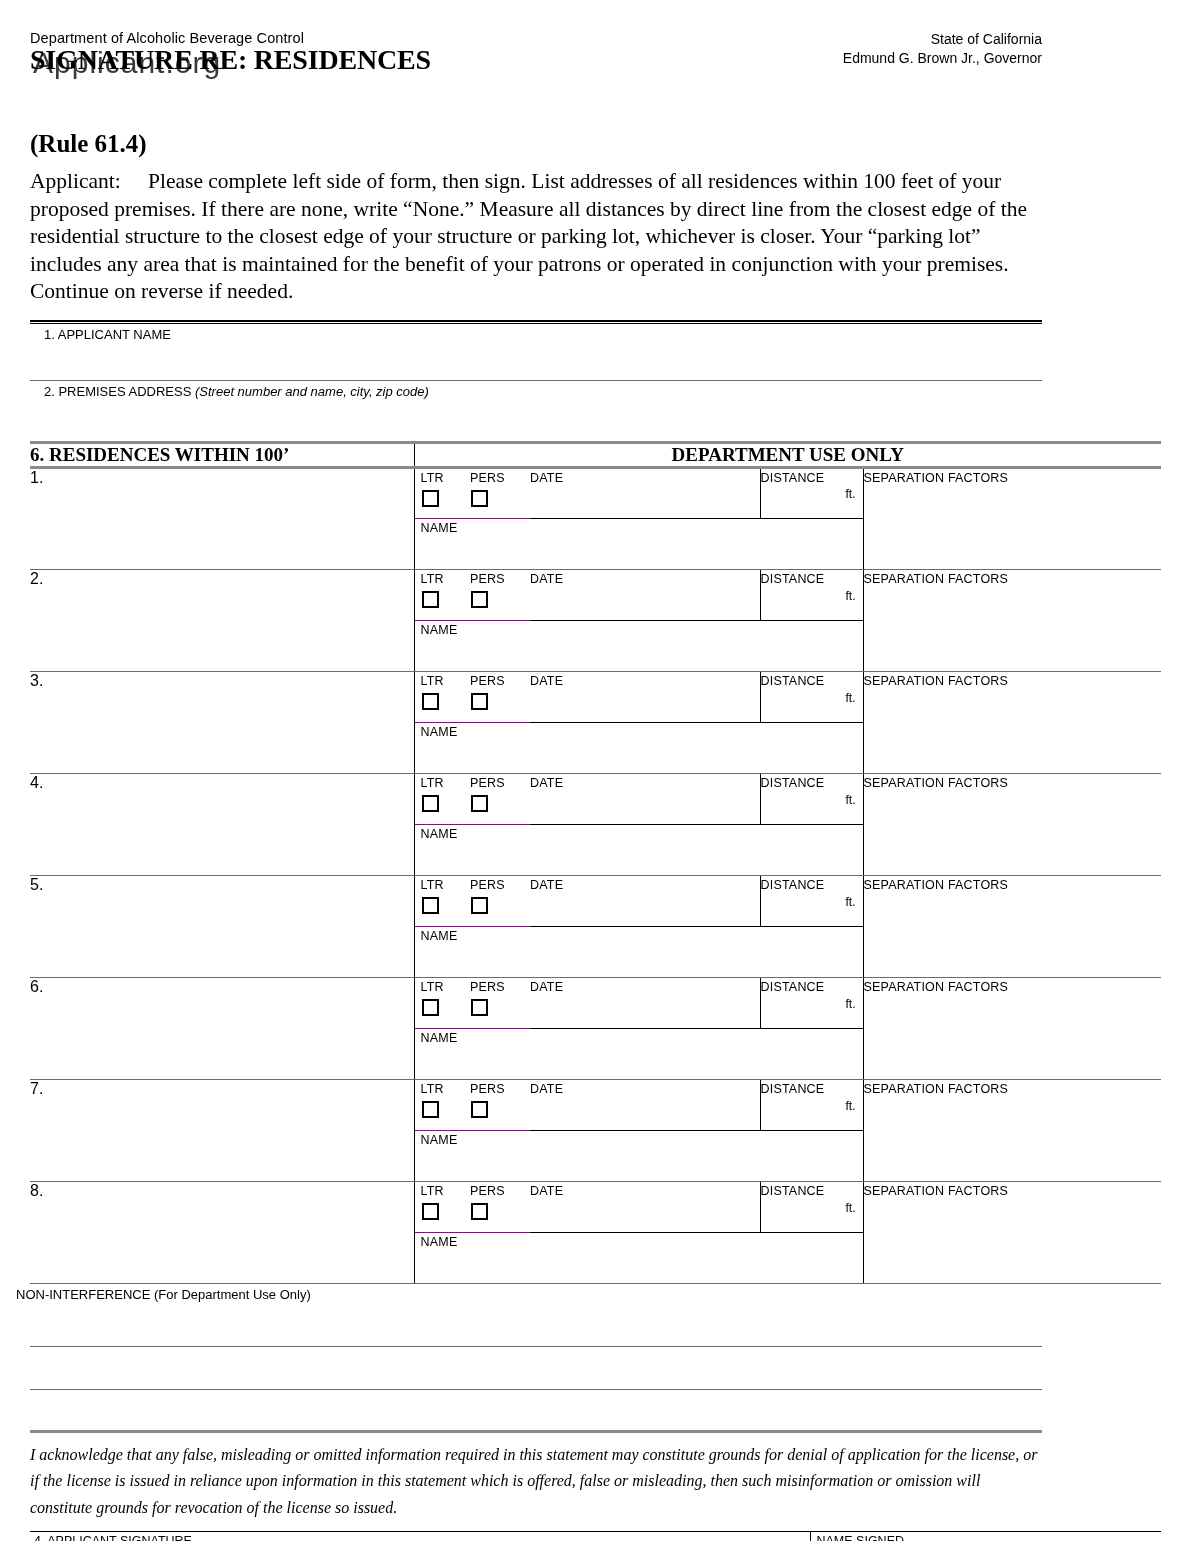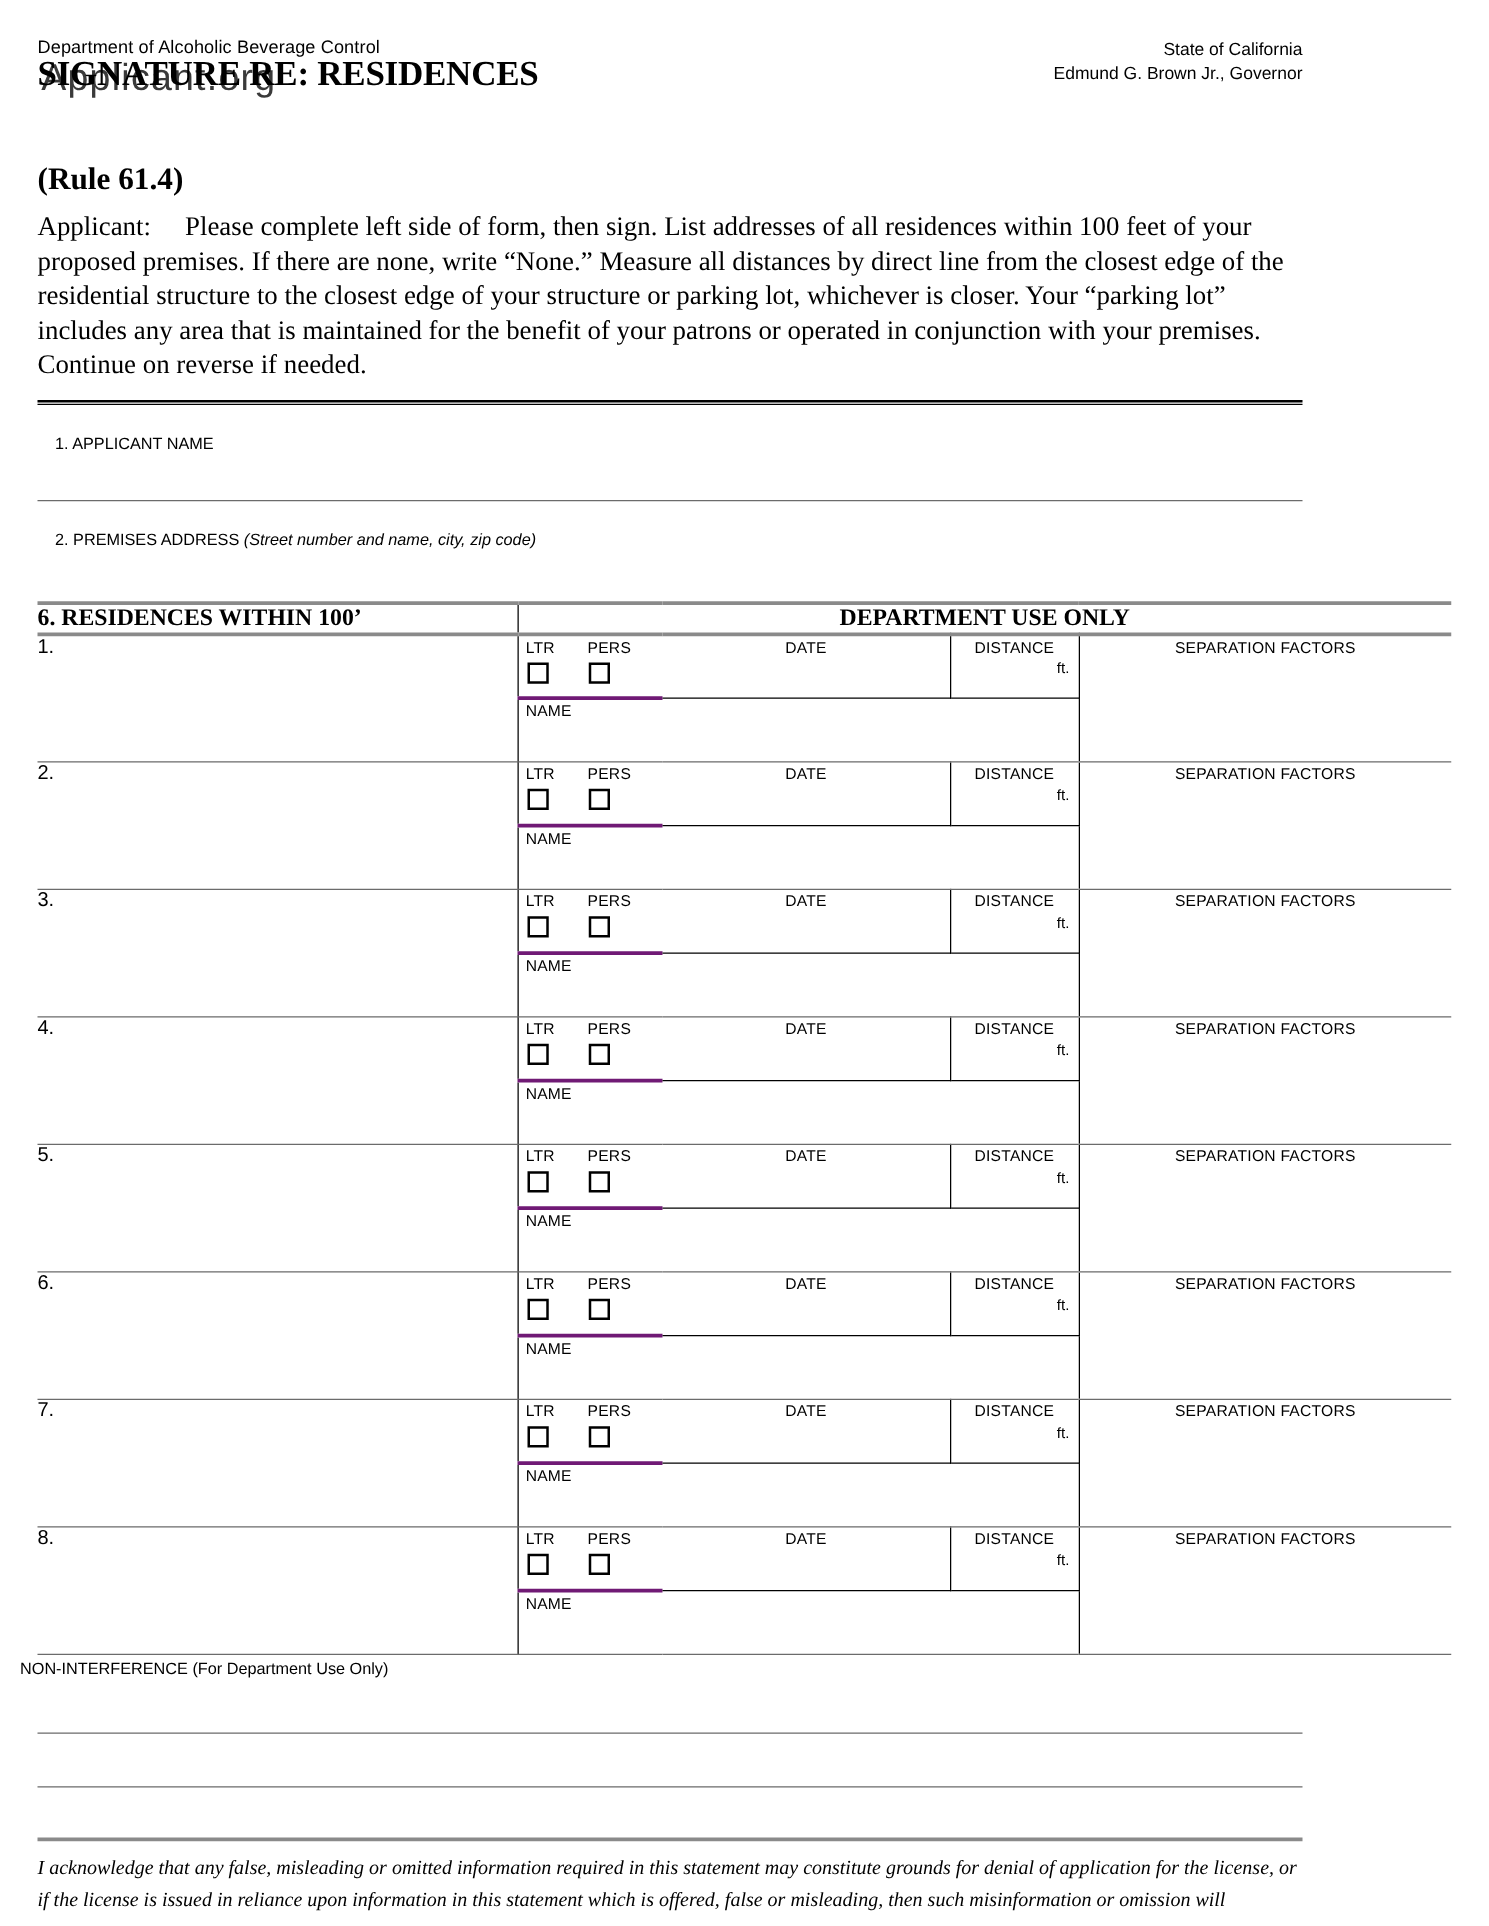--- a/index.html
+++ b/index.html
@@ -50,21 +50,21 @@
   }
   .instructions .lbl { display: inline-block; min-width: 118px; }
 
   
   .dbl-rule { margin: 0 30px; border-top: 2px solid #000; border-bottom: 1px solid #000; height: 4px; }
   .single-rule { margin: 0 30px; border-top: 1px solid #6b6b6b; }
   .thick-rule { margin: 0 30px; border-top: 3px solid #8a8a8a; }
 
   
   .field-block { margin: 0 30px; position: relative; }
-  .field-label { font-size: 13px; padding: 3px 0 0 14px; line-height: 15px; margin-top: 20px; }
+  .field-label { font-size: 13px; padding: 3px 0 0 14px; line-height: 15px; }
   .field-label i { font-style: italic; }
   .field-space { height: 38px; }
 
   
   .tbl { margin: 0 30px; border-collapse: collapse; width: 1131px; table-layout: fixed; }
   .tbl col.c-res  { width: 384px; }
   .tbl col.c-ltr  { width: 50px; }
   .tbl col.c-pers { width: 66px; }
   .tbl col.c-date { width: 230px; }
   .tbl col.c-dist { width: 103px; }
@@ -99,24 +99,24 @@
   }
   .res-cell .num { font-size: 16px; }
 
   .mini-hd {
     font-size: 12.5px;
     letter-spacing: 0.2px;
     padding: 2px 0 0 6px;
     line-height: 14px;
     white-space: nowrap;
   }
-  .mini-hd.center { text-align: center; padding-left: 0; }
+  .mini-hd.center { text-align: left; padding-left: 0; }
 
   .cb-cell {
-    border-bottom: 3px solid #701a75;
+    border-bottom: 1px solid #701a75;
     height: 51px;
     position: relative;
   }
   .cb {
     width: 17px; height: 17px;
     border: 2.2px solid #000;
     background: #fff;
     margin: 5px 0 0 7px;
   }
   .date-cell { border-bottom: 1px solid #000; border-right: 1px solid #000; }

